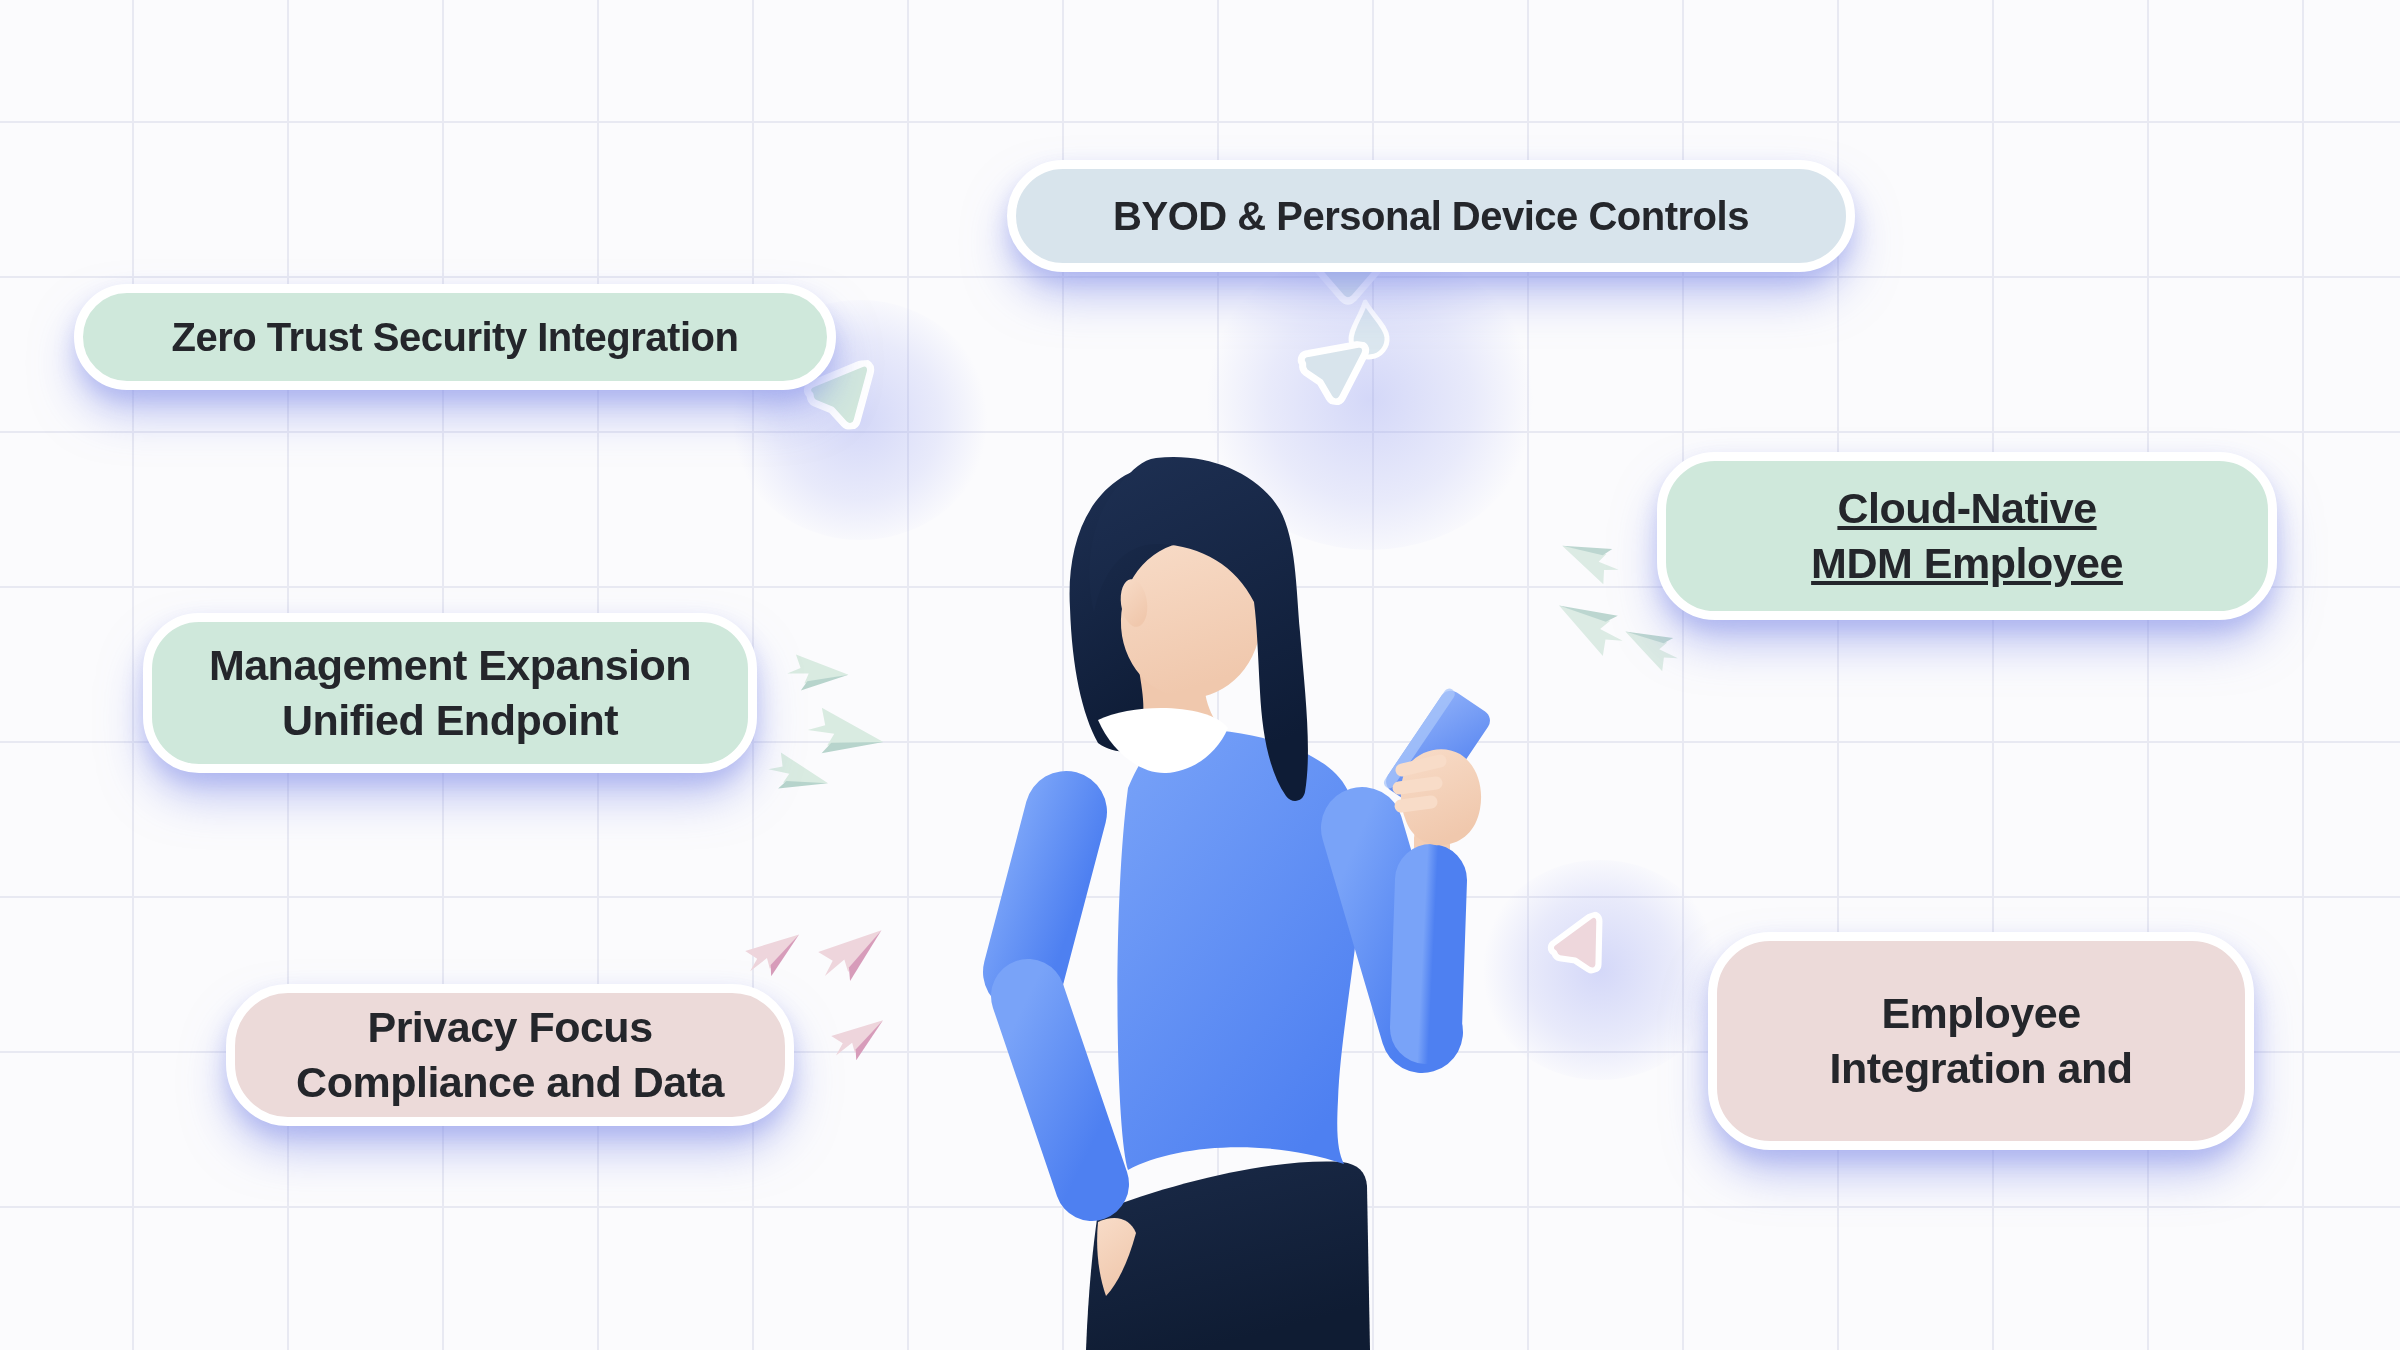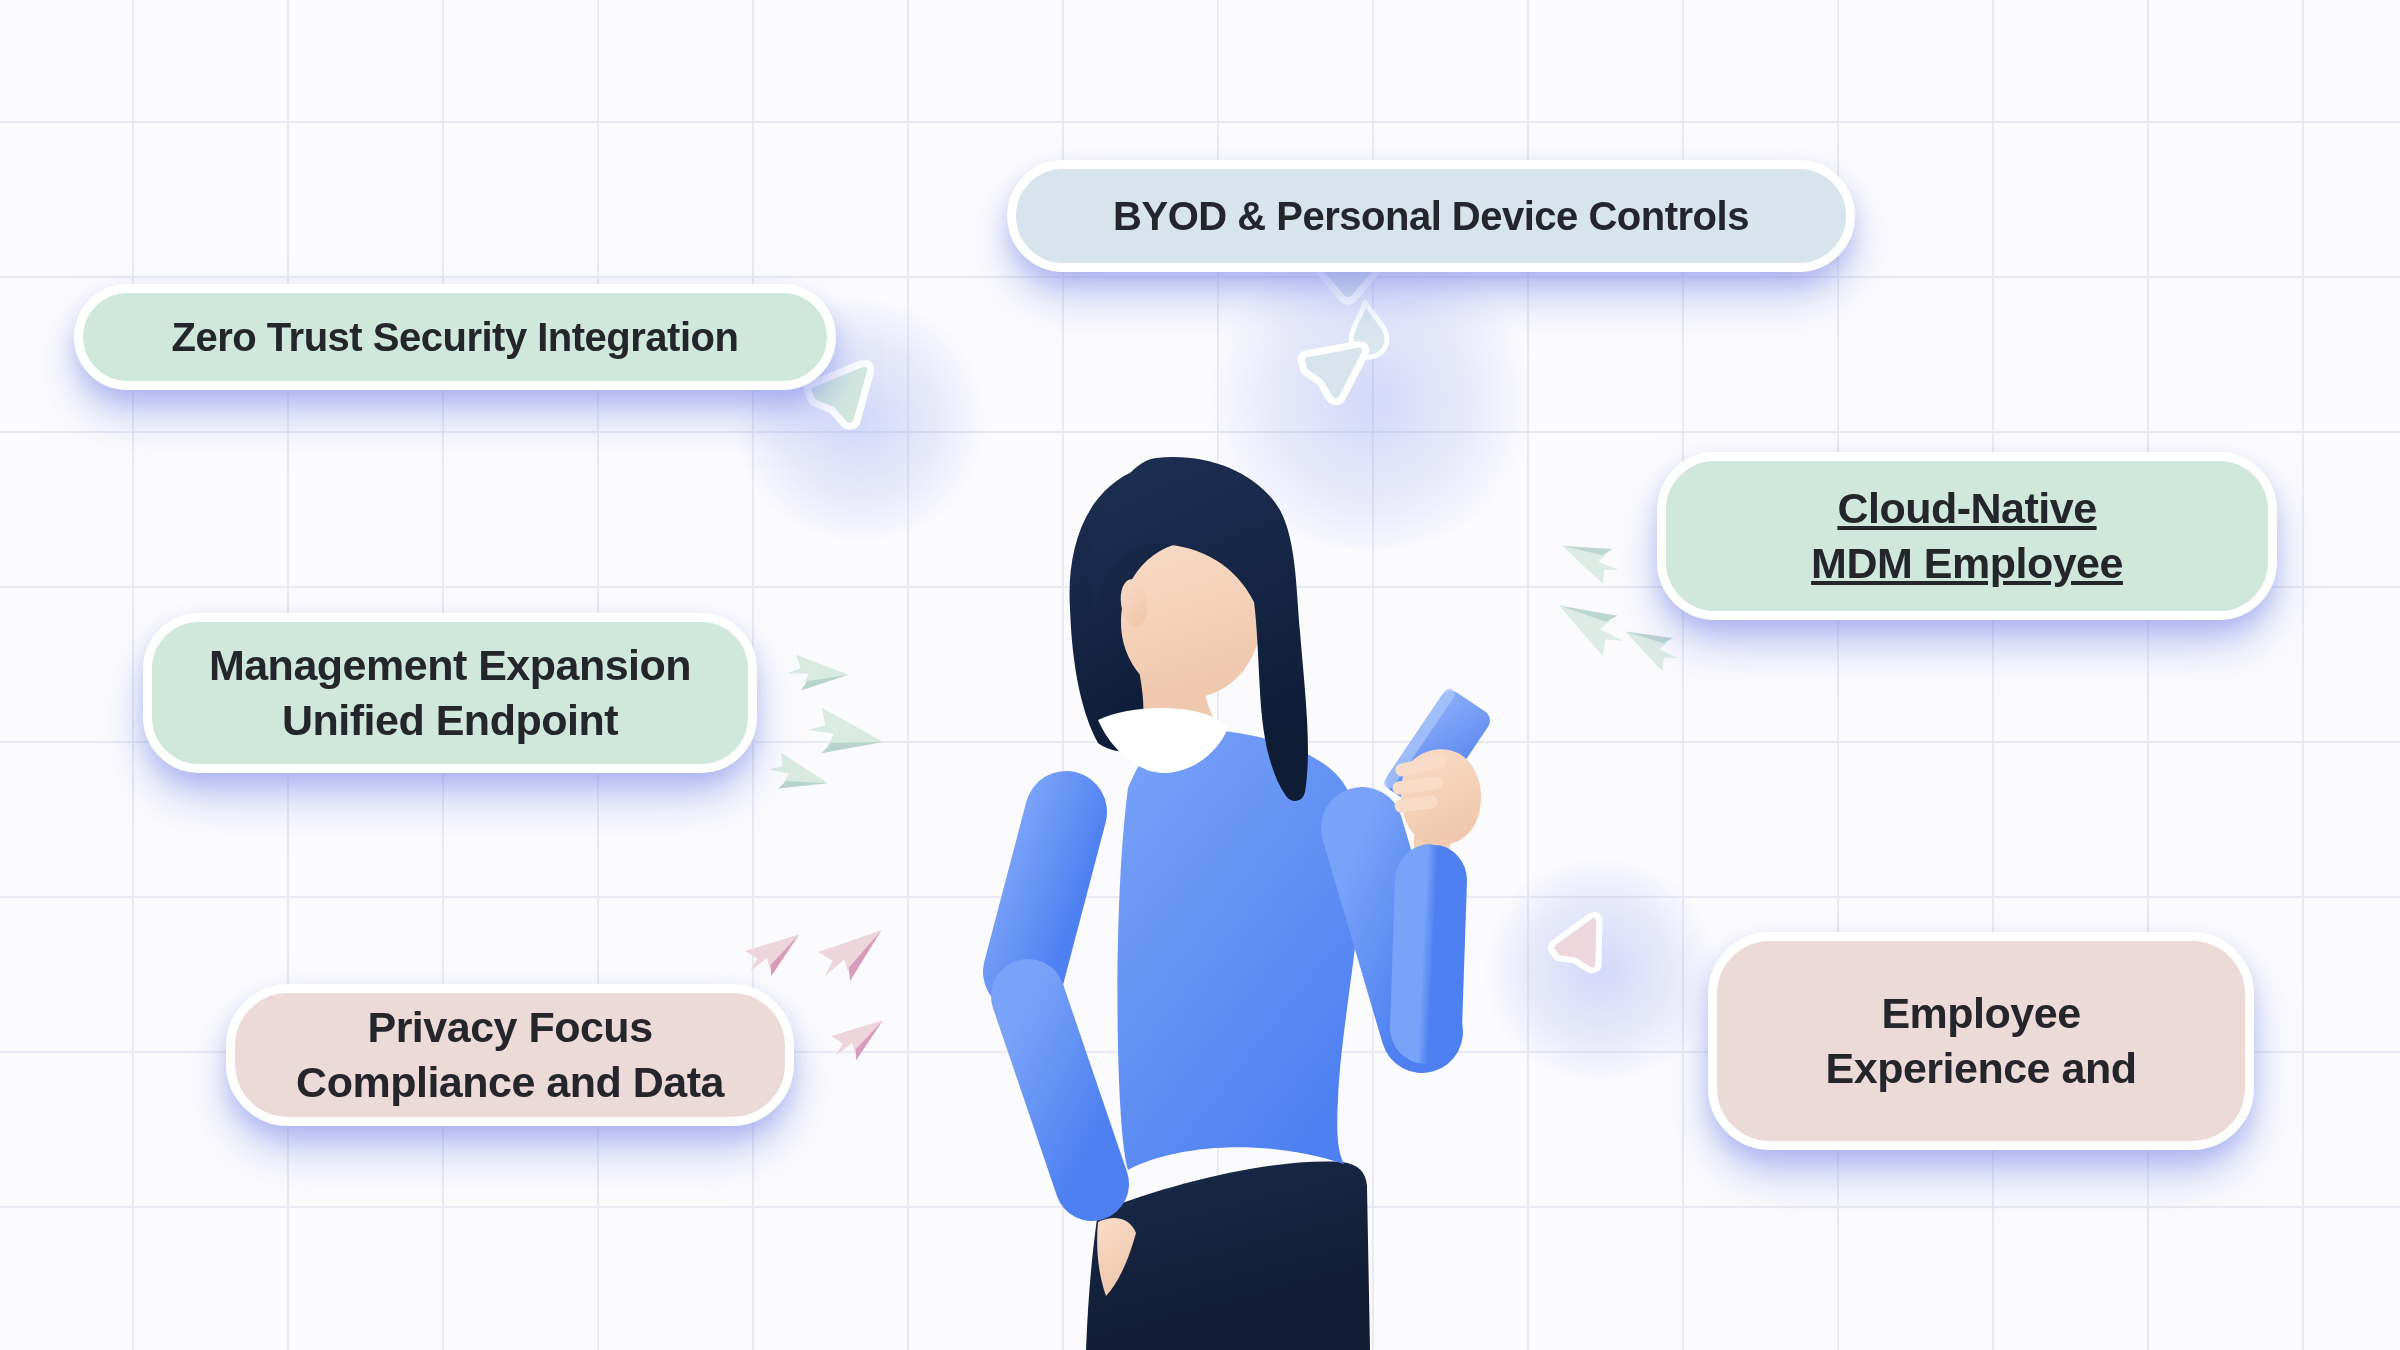--- a/index.html
+++ b/index.html
@@ -105,21 +105,21 @@
     </svg>
   <svg class="icon" style="left:812px;top:926px;--pl:#eed5dc;--pd:#d79cba;transform:rotate(-46deg);" width="76" height="50" viewBox="0 0 120 78">
       <use href="#pp"></use>
     </svg>
   <svg class="icon" style="left:826px;top:1016px;--pl:#eed5dc;--pd:#d79cba;transform:rotate(-44deg);" width="62" height="40" viewBox="0 0 120 78">
       <use href="#pp"></use>
     </svg>
 
   <div class="bubble b-pink multi-line" style="left:1708px;top:932px;width:546px;height:218px;border-radius:62px;">
     <span class="ln">Employee</span>
-    <span class="ln">Experience and</span>
+    <span class="ln">Integration and</span>
   </div>
   <svg class="icon" style="left:1548px;top:918px;--cf:#eed7dc;transform:rotate(-18deg);" width="64" height="58" viewBox="0 0 72 66">
       <use href="#cp"></use>
     </svg>
 
   <svg class="icon" style="left:970px;top:440px;z-index:2;" width="540" height="910" viewBox="0 0 540 910">
     <defs>
       <linearGradient id="gSweater" x1="0" y1="0" x2="0.7" y2="1">
         <stop offset="0" stop-color="#79a3f8"></stop>
           <stop offset="1" stop-color="#4e80f1"></stop>

